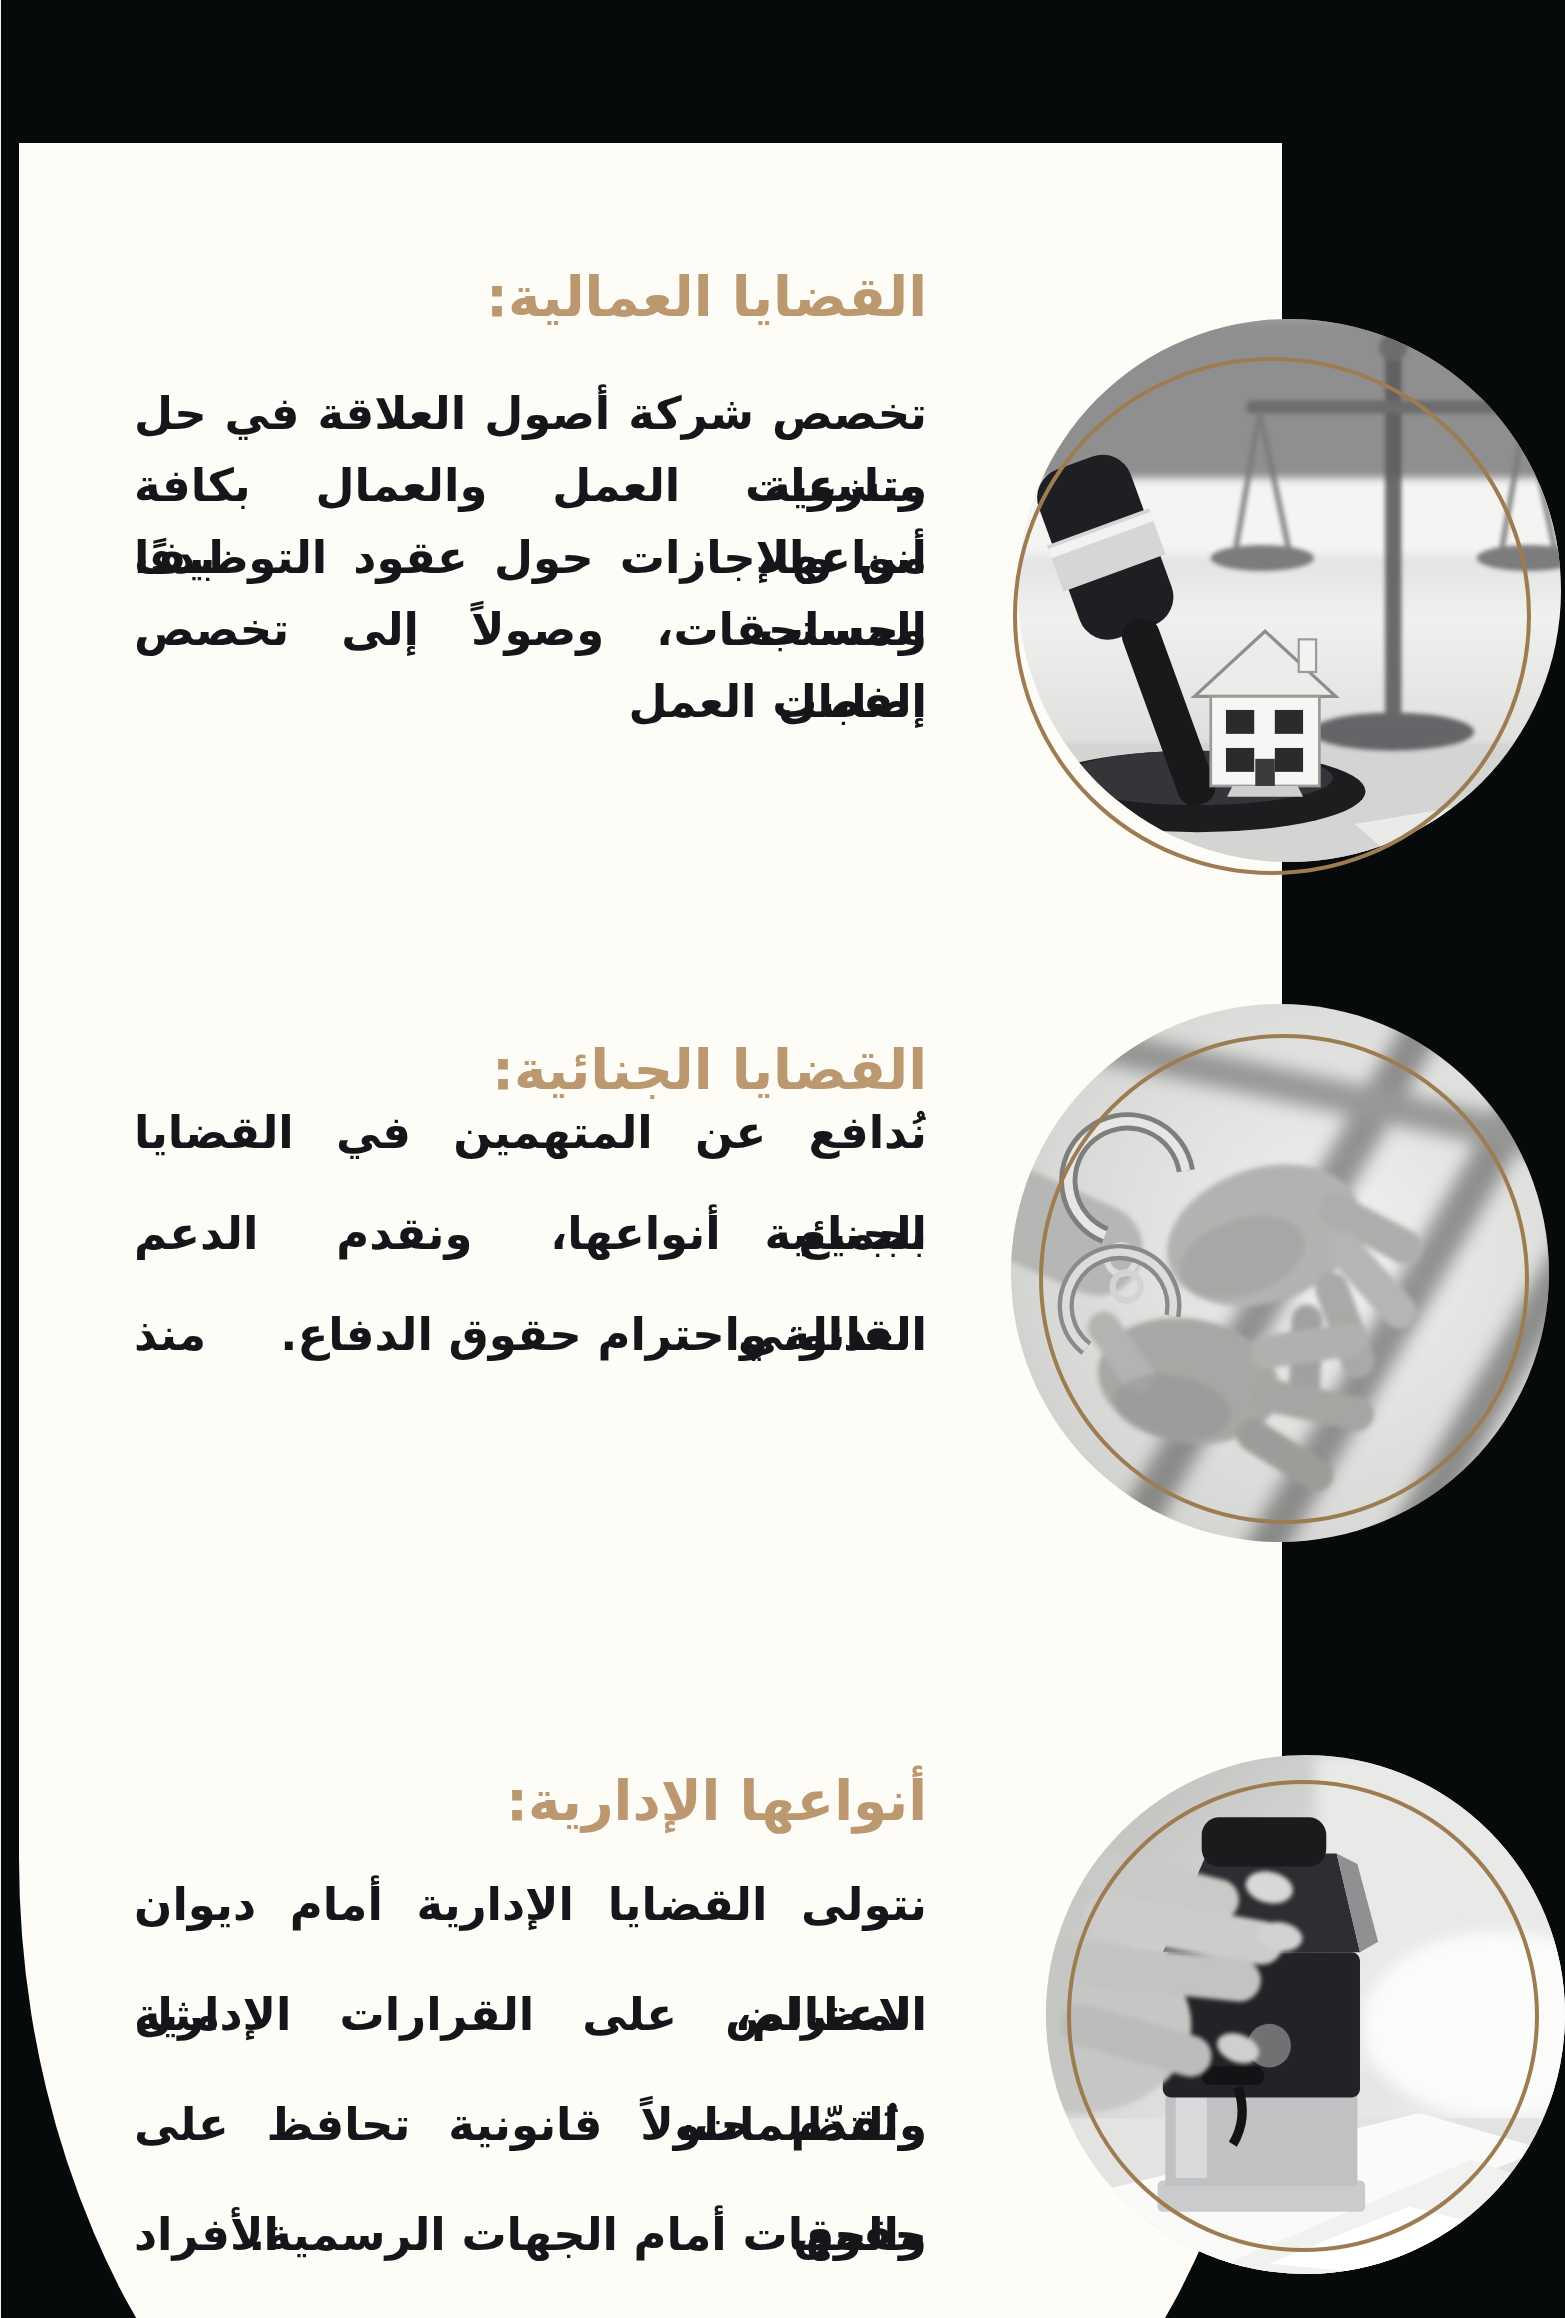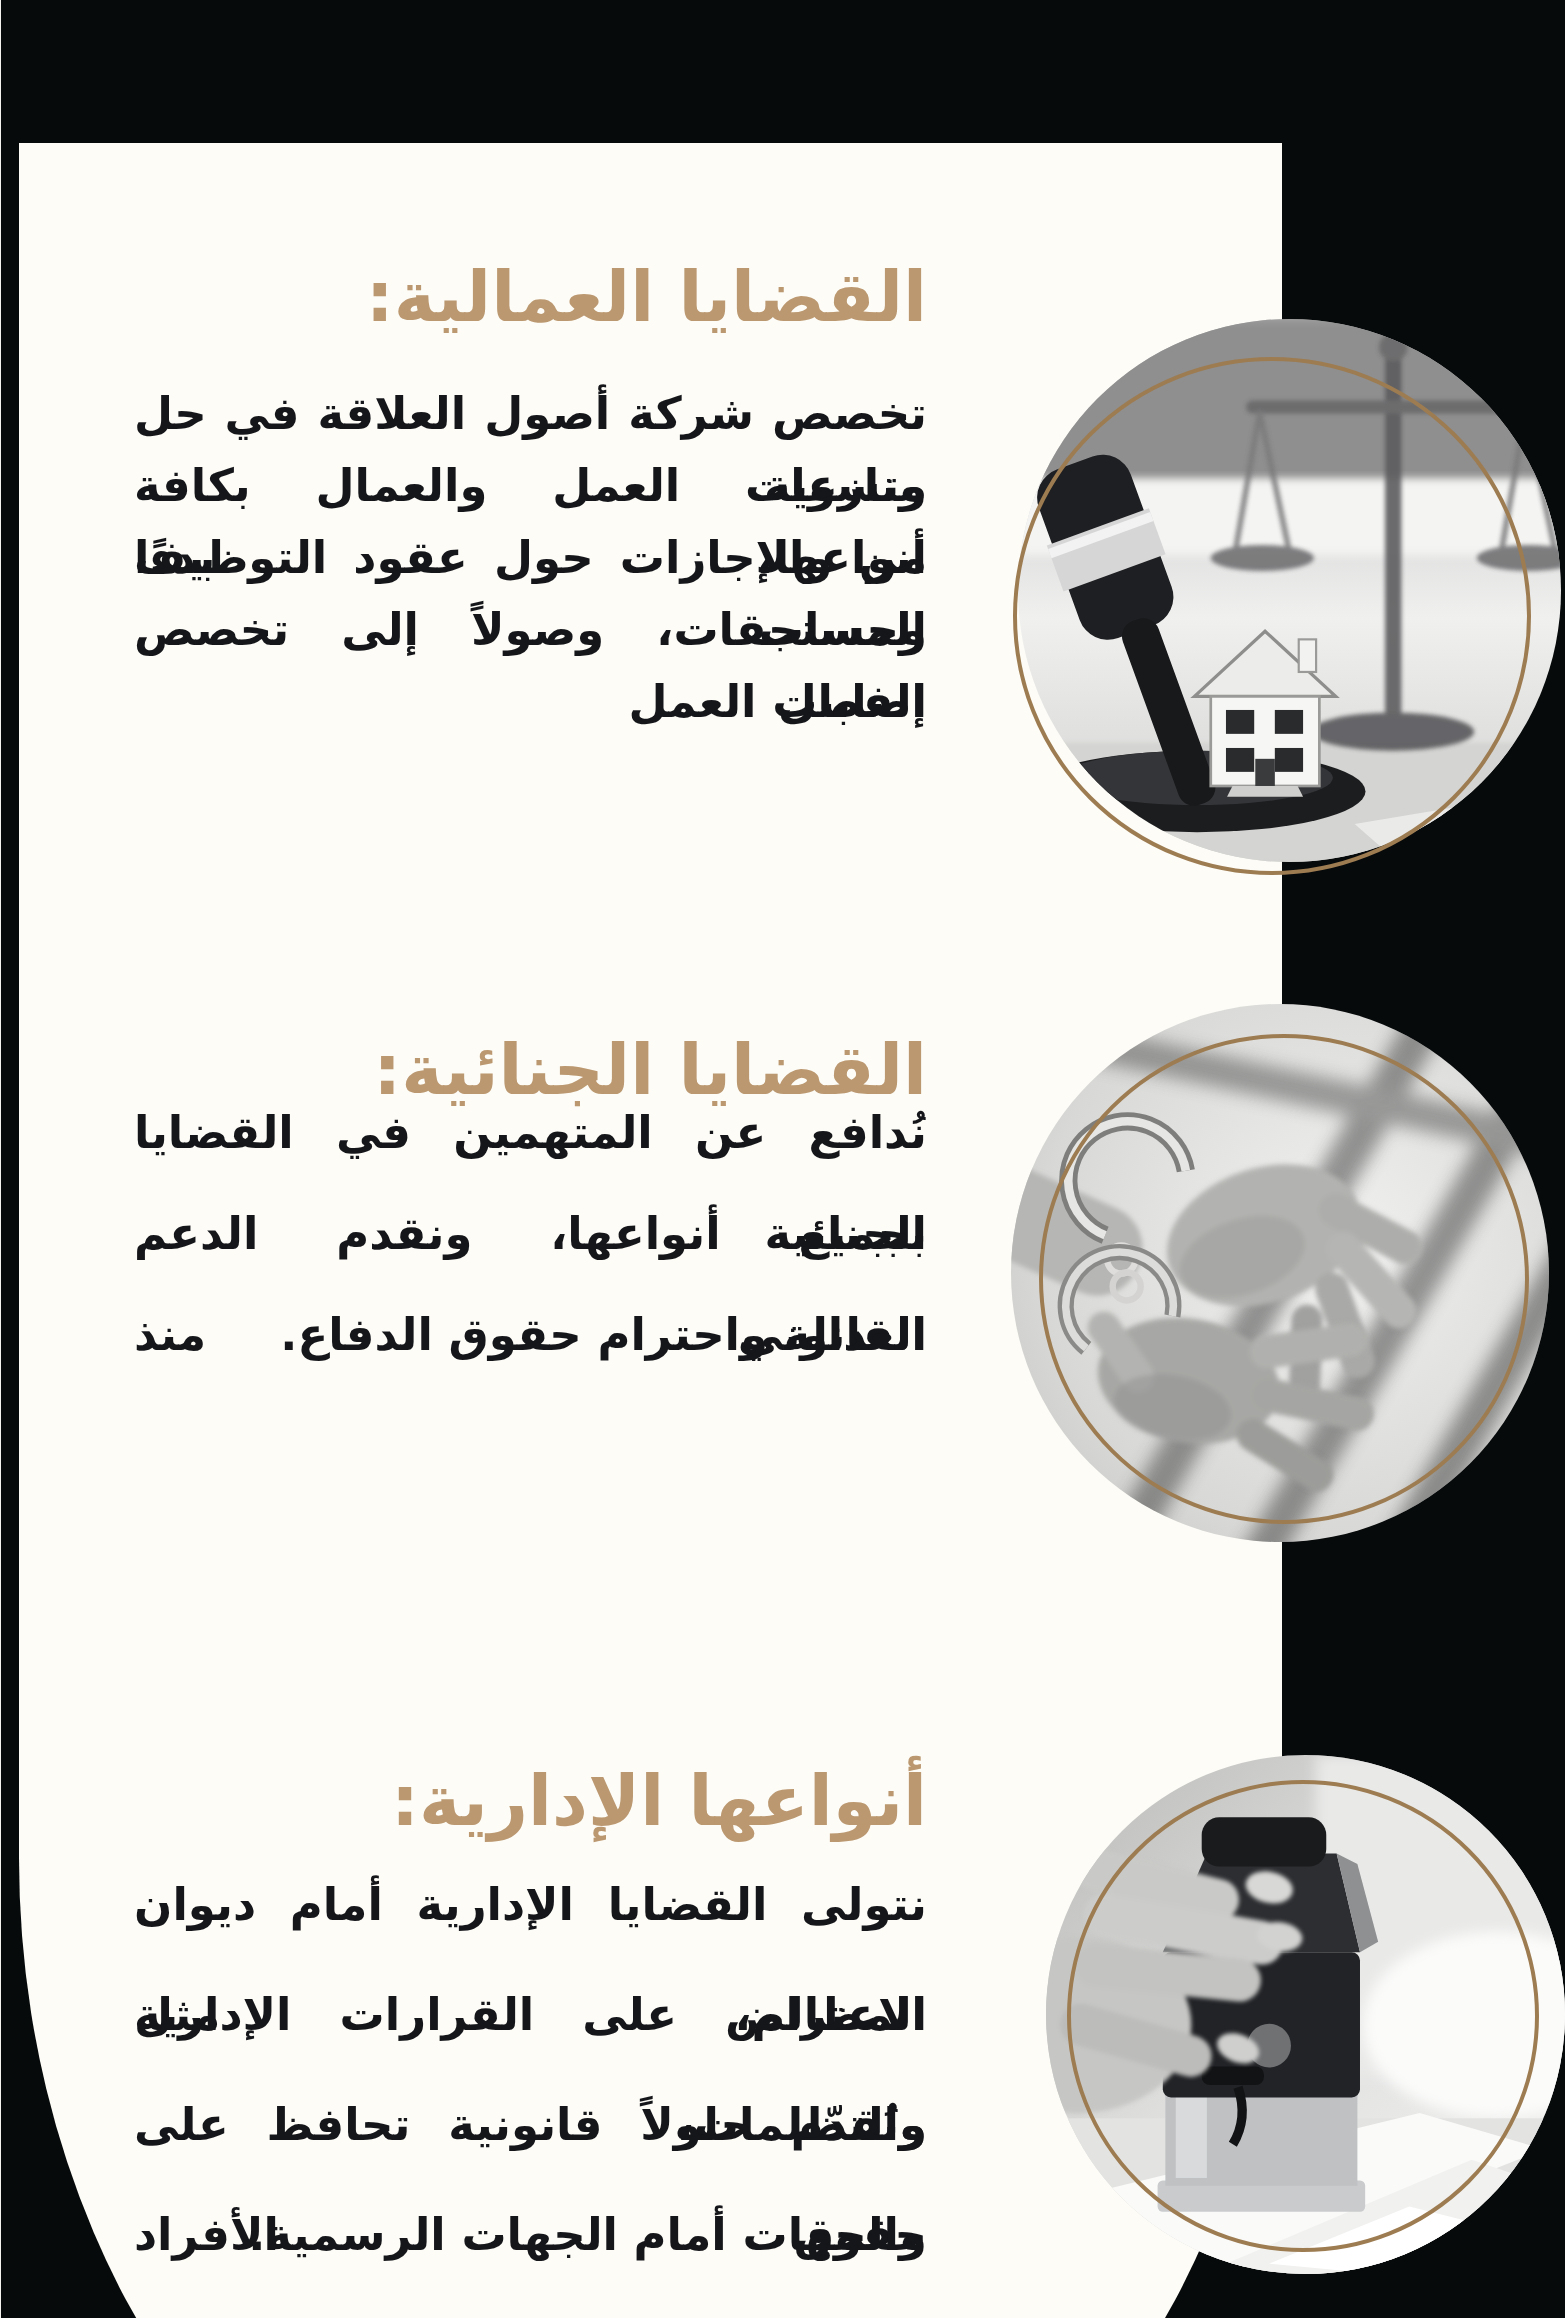--- a/index.html
+++ b/index.html
@@ -17,21 +17,21 @@
     position:absolute;left:18.5px;top:143px;width:1263px;height:2509px;
     background:#fdfcf7;
     border-radius:0 0 0 0;
     border-bottom-left-radius:632px 794px;
     border-bottom-right-radius:631px 794px;
   }
   
   .heading{
     position:absolute;left:134px;width:793px;
     direction:rtl;text-align:right;
-    color:#bb9870;font-weight:bold;font-size:70px;line-height:88px;
+    color:#bb9870;font-weight:bold;font-size:55px;line-height:88px;
     margin:0;
   }
   .body-block{
     position:absolute;left:134px;width:793px;
     direction:rtl;color:#15161a;font-weight:bold;font-size:45px;
   }
   .line{ text-align:justify; text-align-last:justify; }
   .line.end{ text-align:right; text-align-last:right; }
   #body-labor .line{ height:72px; line-height:72px; }
   #body-criminal .line{ height:101px; line-height:101px; }

